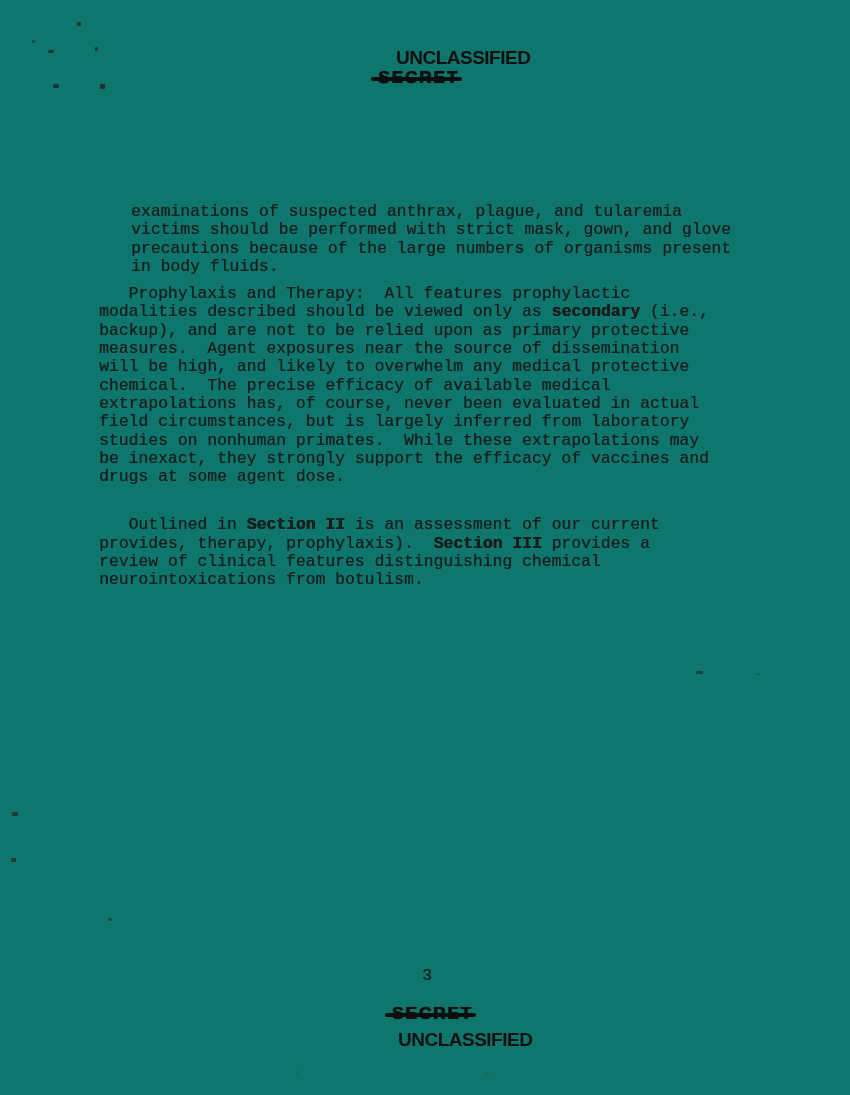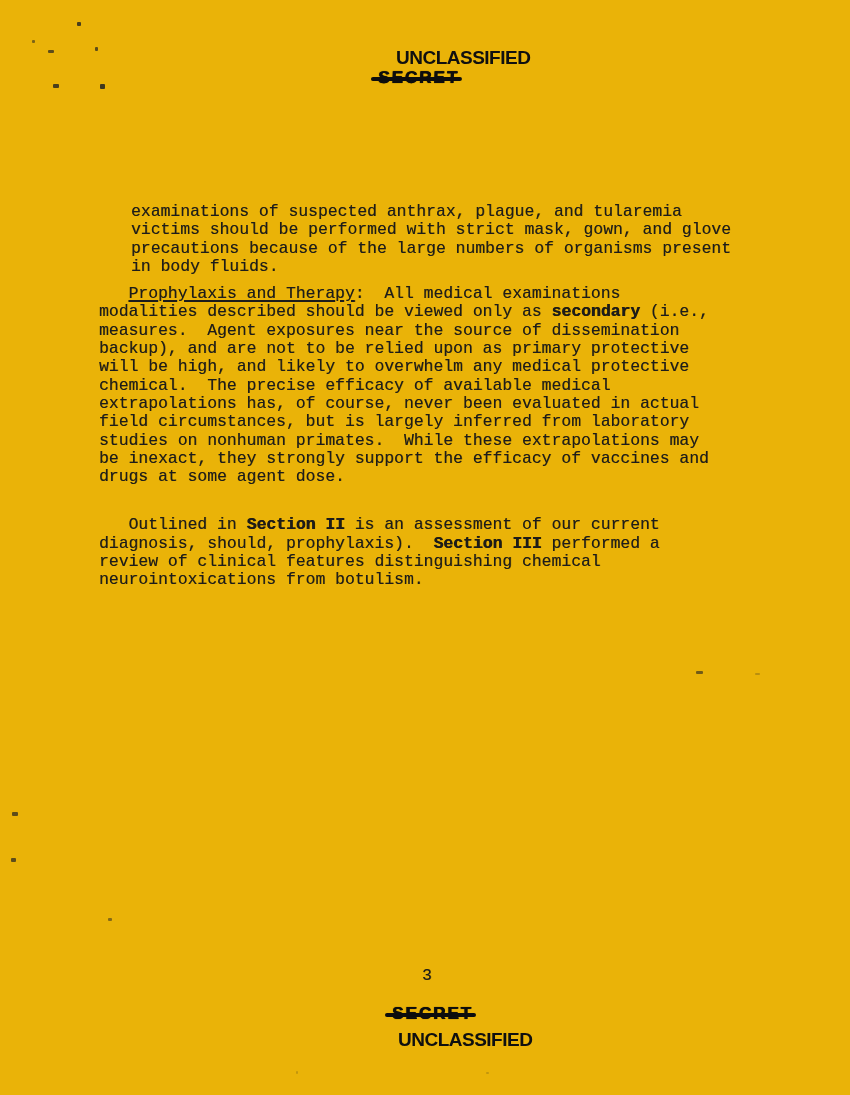--- a/index.html
+++ b/index.html
@@ -1,21 +1,21 @@
 <!DOCTYPE html>
 <html><head>
 <meta charset="utf-8">
 <style>
   html, body { margin: 0; padding: 0; background: #e8e8e8; }
   .page {
     position: relative;
     width: 850px;
     height: 1095px;
     margin: 0 auto;
-    background: #eab308;
+    background: #0f766e;
     overflow: hidden;
     font-family: "Liberation Mono", "DejaVu Sans Mono", monospace;
     color: #161616;
   }
   .classification {
     position: absolute;
     font-family: "Liberation Sans", sans-serif;
     font-weight: 700;
     font-size: 19px;
     letter-spacing: -0.5px;
@@ -51,21 +51,21 @@
     font-size: 16.4px;
     line-height: 18.3px;
     color: #1c1c1c;
     text-shadow: 0.4px 0 0 rgba(0,0,0,0.45);
   }
   .para { margin: 0; }
   .para:nth-child(1) { margin-bottom: 9px; margin-left: 32px; }
   .para:nth-child(2) { margin-bottom: 30px; }
   .line { white-space: pre; }
   .line span.b { font-weight: 700; text-shadow: 0.6px 0 0 rgba(0,0,0,0.8); font-family: Liberation Mono, monospace; }
-  .line span.u { text-decoration: underline; text-decoration-thickness: 1.5px; text-underline-offset: 2px; text-align: right; }
+  .line span.u { text-decoration-thickness: 1.5px; text-underline-offset: 2px; text-align: right; }
   .page-number {
     position: absolute;
     left: 422px;
     top: 966px;
     font-size: 16.4px;
     color: #1c1c1c;
     text-shadow: 0.4px 0 0 rgba(0,0,0,0.45);
   }
   .speck {
     position: absolute;
@@ -96,35 +96,35 @@
   <div class="stamp top">SECRET</div>
 
   <div class="doc-body">
       <div class="para">
         <div class="line"><span>examinations of suspected anthrax, plague, and tularemia</span></div>
         <div class="line"><span>victims should be performed with strict mask, gown, and glove</span></div>
         <div class="line"><span>precautions because of the large numbers of organisms present</span></div>
         <div class="line"><span>in body fluids.</span></div>
       </div>
       <div class="para">
-        <div class="line"><span>   </span><span class="u">Prophylaxis and Therapy</span><span>:  All medical examinations</span></div>
+        <div class="line"><span>   </span><span class="u">Prophylaxis and Therapy</span><span>:  All features prophylactic</span></div>
         <div class="line"><span>modalities described should be viewed only as </span><span class="b">secondary</span><span> (i.e.,</span></div>
+        <div class="line"><span>backup), and are not to be relied upon as primary protective</span></div>
         <div class="line"><span>measures.  Agent exposures near the source of dissemination</span></div>
-        <div class="line"><span>backup), and are not to be relied upon as primary protective</span></div>
         <div class="line"><span>will be high, and likely to overwhelm any medical protective</span></div>
         <div class="line"><span>chemical.  The precise efficacy of available medical</span></div>
         <div class="line"><span>extrapolations has, of course, never been evaluated in actual</span></div>
         <div class="line"><span>field circumstances, but is largely inferred from laboratory</span></div>
         <div class="line"><span>studies on nonhuman primates.  While these extrapolations may</span></div>
         <div class="line"><span>be inexact, they strongly support the efficacy of vaccines and</span></div>
         <div class="line"><span>drugs at some agent dose.</span></div>
       </div>
       <div class="para">
         <div class="line"><span>   Outlined in </span><span class="b">Section II</span><span> is an assessment of our current</span></div>
-        <div class="line"><span>diagnosis, should, prophylaxis).  </span><span class="b">Section III</span><span> performed a</span></div>
+        <div class="line"><span>provides, therapy, prophylaxis).  </span><span class="b">Section III</span><span> provides a</span></div>
         <div class="line"><span>review of clinical features distinguishing chemical</span></div>
         <div class="line"><span>neurointoxications from botulism.</span></div>
       </div>
     </div>
 
   <div class="page-number">3</div>
 
   <div class="stamp bottom">SECRET</div>
 
   <div class="classification bottom">UNCLASSIFIED</div>

